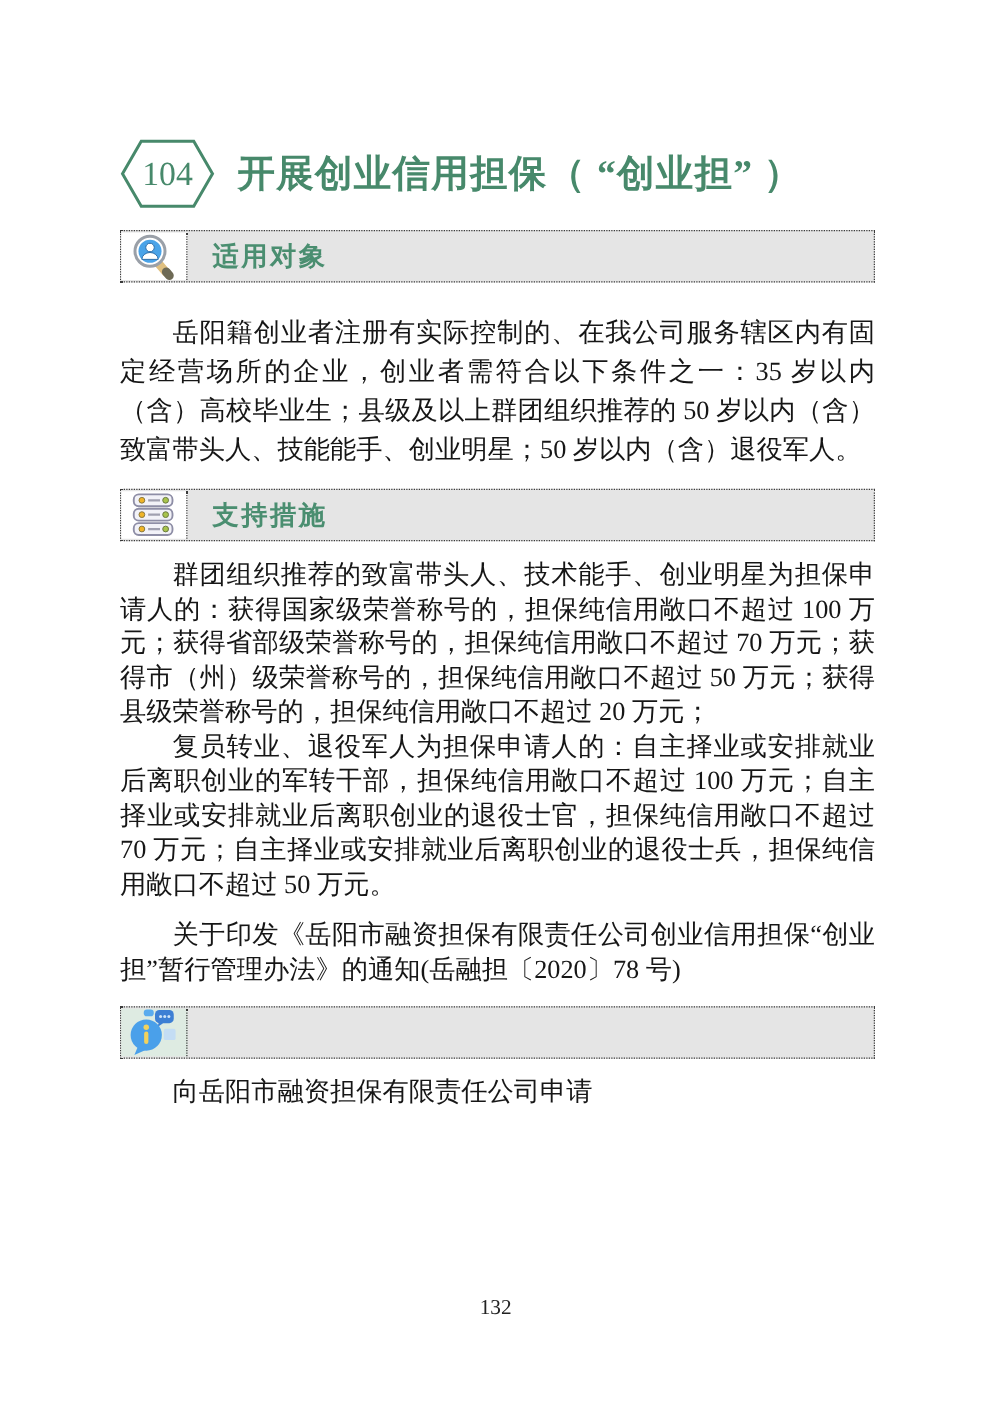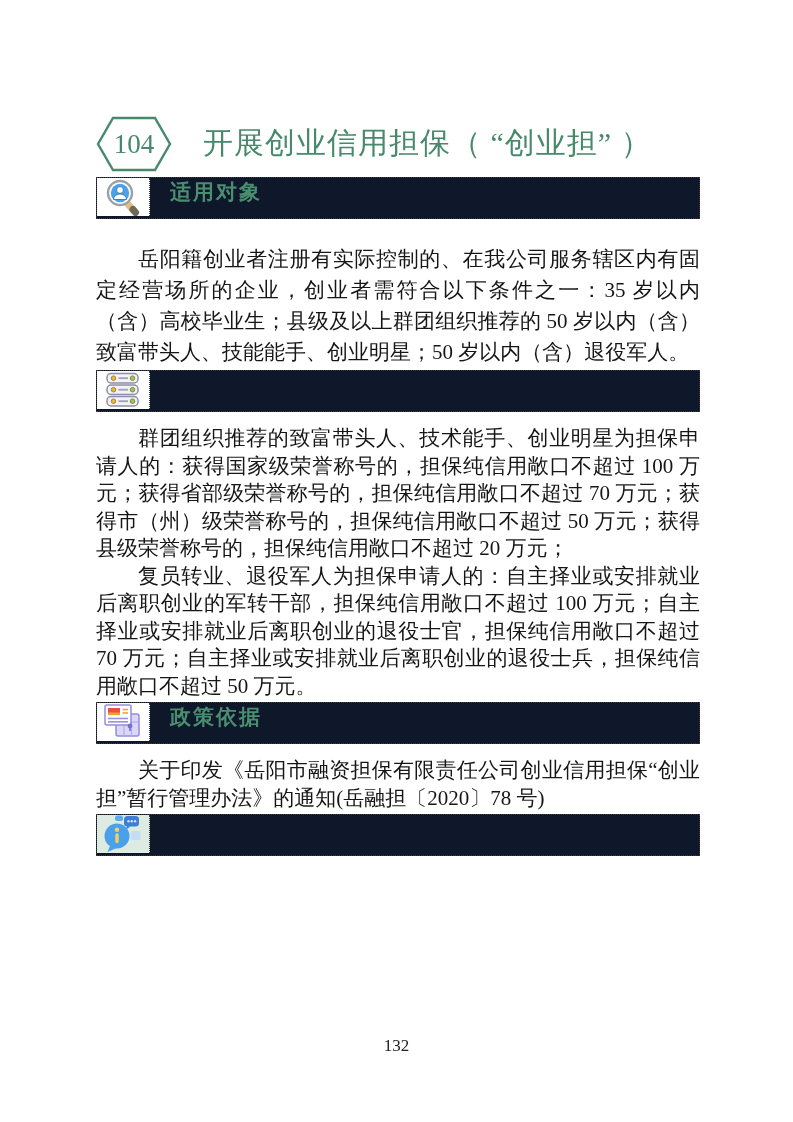--- a/index.html
+++ b/index.html
@@ -11,28 +11,28 @@
   .content{position:absolute;left:96px;top:0;width:604px;}
 
   
   .title-row{margin-top:110px;display:flex;align-items:center;gap:18px;}
   .badge{flex:none;}
   .badge text{
     font-family:"Liberation Serif","DejaVu Serif",serif;
     font-size:27px;fill:#47896b;
   }
   h1.doc-title{
-    margin:13px;font-size:30px;font-weight:normal;color:#47896b;
+    margin:0;font-size:30px;font-weight:bold;color:#47896b;
     letter-spacing:1px;white-space:nowrap;
   }
 
   
   .bar{
-    display:flex;align-items:flex-start;height:40px;
-    border:1px dotted #3a3a3a;background:#0f172a;margin-top:0;
+    display:flex;align-items:center;height:40px;
+    border:1px dotted #3a3a3a;background:#e5e5e5;margin-top:16px;
   }
   .icon-box{
     flex:none;width:52px;background:#ffffff;
     border-right:1px dotted #3a3a3a;
     display:flex;align-items:center;justify-content:center;
   }
   .icon-box.tinted{background:#deebe2;}
   .bar-title{
     display:flex;align-items:center;padding-left:20px;
     color:#4a8e70;font-weight:bold;font-size:21px;letter-spacing:2px;
@@ -100,48 +100,29 @@
               <circle cx="9.5" cy="30.2" r="2.3" fill="#f0b428" stroke="#8a7a40" stroke-width="0.8"></circle>
               <line x1="14.5" y1="7.2" x2="24" y2="7.2" stroke="#a0a0b0" stroke-width="1.8"></line>
               <line x1="14.5" y1="18.7" x2="24" y2="18.7" stroke="#a0a0b0" stroke-width="1.8"></line>
               <line x1="14.5" y1="30.2" x2="24" y2="30.2" stroke="#a0a0b0" stroke-width="1.8"></line>
               <circle cx="28.5" cy="7.2" r="2.3" fill="#a8c44c" stroke="#6a7a40" stroke-width="0.8"></circle>
               <circle cx="28.5" cy="18.7" r="2.3" fill="#a8c44c" stroke="#6a7a40" stroke-width="0.8"></circle>
               <circle cx="28.5" cy="30.2" r="2.3" fill="#a8c44c" stroke="#6a7a40" stroke-width="0.8"></circle>
             </g>
           </svg>
         </div>
+        <div class="bar-title">支持措施</div>
       </div>
       <div class="sec-body tight">
         <p>群团组织推荐的致富带头人、技术能手、创业明星为担保申请人的：获得国家级荣誉称号的，担保纯信用敞口不超过 100 万元；获得省部级荣誉称号的，担保纯信用敞口不超过 70 万元；获得市（州）级荣誉称号的，担保纯信用敞口不超过 50 万元；获得县级荣誉称号的，担保纯信用敞口不超过 20 万元；</p>
         <p>复员转业、退役军人为担保申请人的：自主择业或安排就业后离职创业的军转干部，担保纯信用敞口不超过 100 万元；自主择业或安排就业后离职创业的退役士官，担保纯信用敞口不超过 70 万元；自主择业或安排就业后离职创业的退役士兵，担保纯信用敞口不超过 50 万元。</p>
       </div>
     </section>
 
     <section>
-      <div class="bar">
-        <div class="icon-box">
-          <svg width="40" height="38" viewBox="0 0 40 38">
-            <rect x="13" y="11" width="23" height="22" rx="2" fill="#dbd7f6" stroke="#958ddd" stroke-width="1.5"></rect>
-            <line x1="13" y1="19" x2="36" y2="19" stroke="#b4aeea" stroke-width="1.2"></line>
-            <line x1="21" y1="19" x2="21" y2="33" stroke="#b4aeea" stroke-width="1.2"></line>
-            <line x1="28.5" y1="19" x2="28.5" y2="33" stroke="#b4aeea" stroke-width="1.2"></line>
-            <rect x="2" y="2" width="26" height="20" rx="2" fill="#ffffff" stroke="#958ddd" stroke-width="1.5"></rect>
-            <rect x="5" y="5" width="12" height="6.5" fill="#e85048"></rect>
-            <rect x="5" y="9.5" width="12" height="2.6" fill="#f0a030"></rect>
-            <line x1="19.5" y1="6.5" x2="25" y2="6.5" stroke="#f0a030" stroke-width="1.6"></line>
-            <line x1="19.5" y1="10" x2="25" y2="10" stroke="#f0a030" stroke-width="1.6"></line>
-            <line x1="5" y1="15.5" x2="25" y2="15.5" stroke="#9a90dc" stroke-width="1.6"></line>
-            <line x1="5" y1="18.8" x2="25" y2="18.8" stroke="#9a90dc" stroke-width="1.6"></line>
-            <circle cx="27" cy="23" r="2.4" fill="#7a6fd0"></circle>
-            <line x1="27" y1="24.5" x2="27" y2="28" stroke="#7a6fd0" stroke-width="1.6"></line>
-          </svg>
-        </div>
-        <div class="bar-title">政策依据</div>
-      </div>
       <div class="sec-body tight">
         <p>关于印发《岳阳市融资担保有限责任公司创业信用担保“创业担”暂行管理办法》的通知(岳融担〔2020〕78 号)</p>
       </div>
     </section>
 
     <section>
       <div class="bar">
         <div class="icon-box tinted">
           <svg width="40" height="38" viewBox="0 0 40 38">
             <rect x="21" y="1" width="15" height="10.5" rx="3.5" fill="#3d7fd4"></rect>
@@ -151,18 +132,21 @@
             <polygon points="24,11 23,14.5 27.5,11.5" fill="#3d7fd4"></polygon>
             <rect x="28" y="16" width="9.5" height="9" rx="1.5" fill="#c4ddf4"></rect>
             <rect x="12" y="0.5" width="8" height="5.5" rx="2.5" fill="#5aabee"></rect>
             <circle cx="14" cy="21" r="12.5" fill="#4aa0ea"></circle>
             <polygon points="7,31 4.5,37 13.5,33" fill="#4aa0ea"></polygon>
             <circle cx="14" cy="14.8" r="2.2" fill="#f2d25c"></circle>
             <rect x="12.3" y="18.2" width="3.4" height="10" rx="1.7" fill="#f2d25c"></rect>
           </svg>
         </div>
       </div>
+      <div class="sec-body tight">
+        <p>向岳阳市融资担保有限责任公司申请</p>
+      </div>
     </section>
 
   </div>
 
   <div class="page-number">132</div>
 </div>
 
 </body></html>

